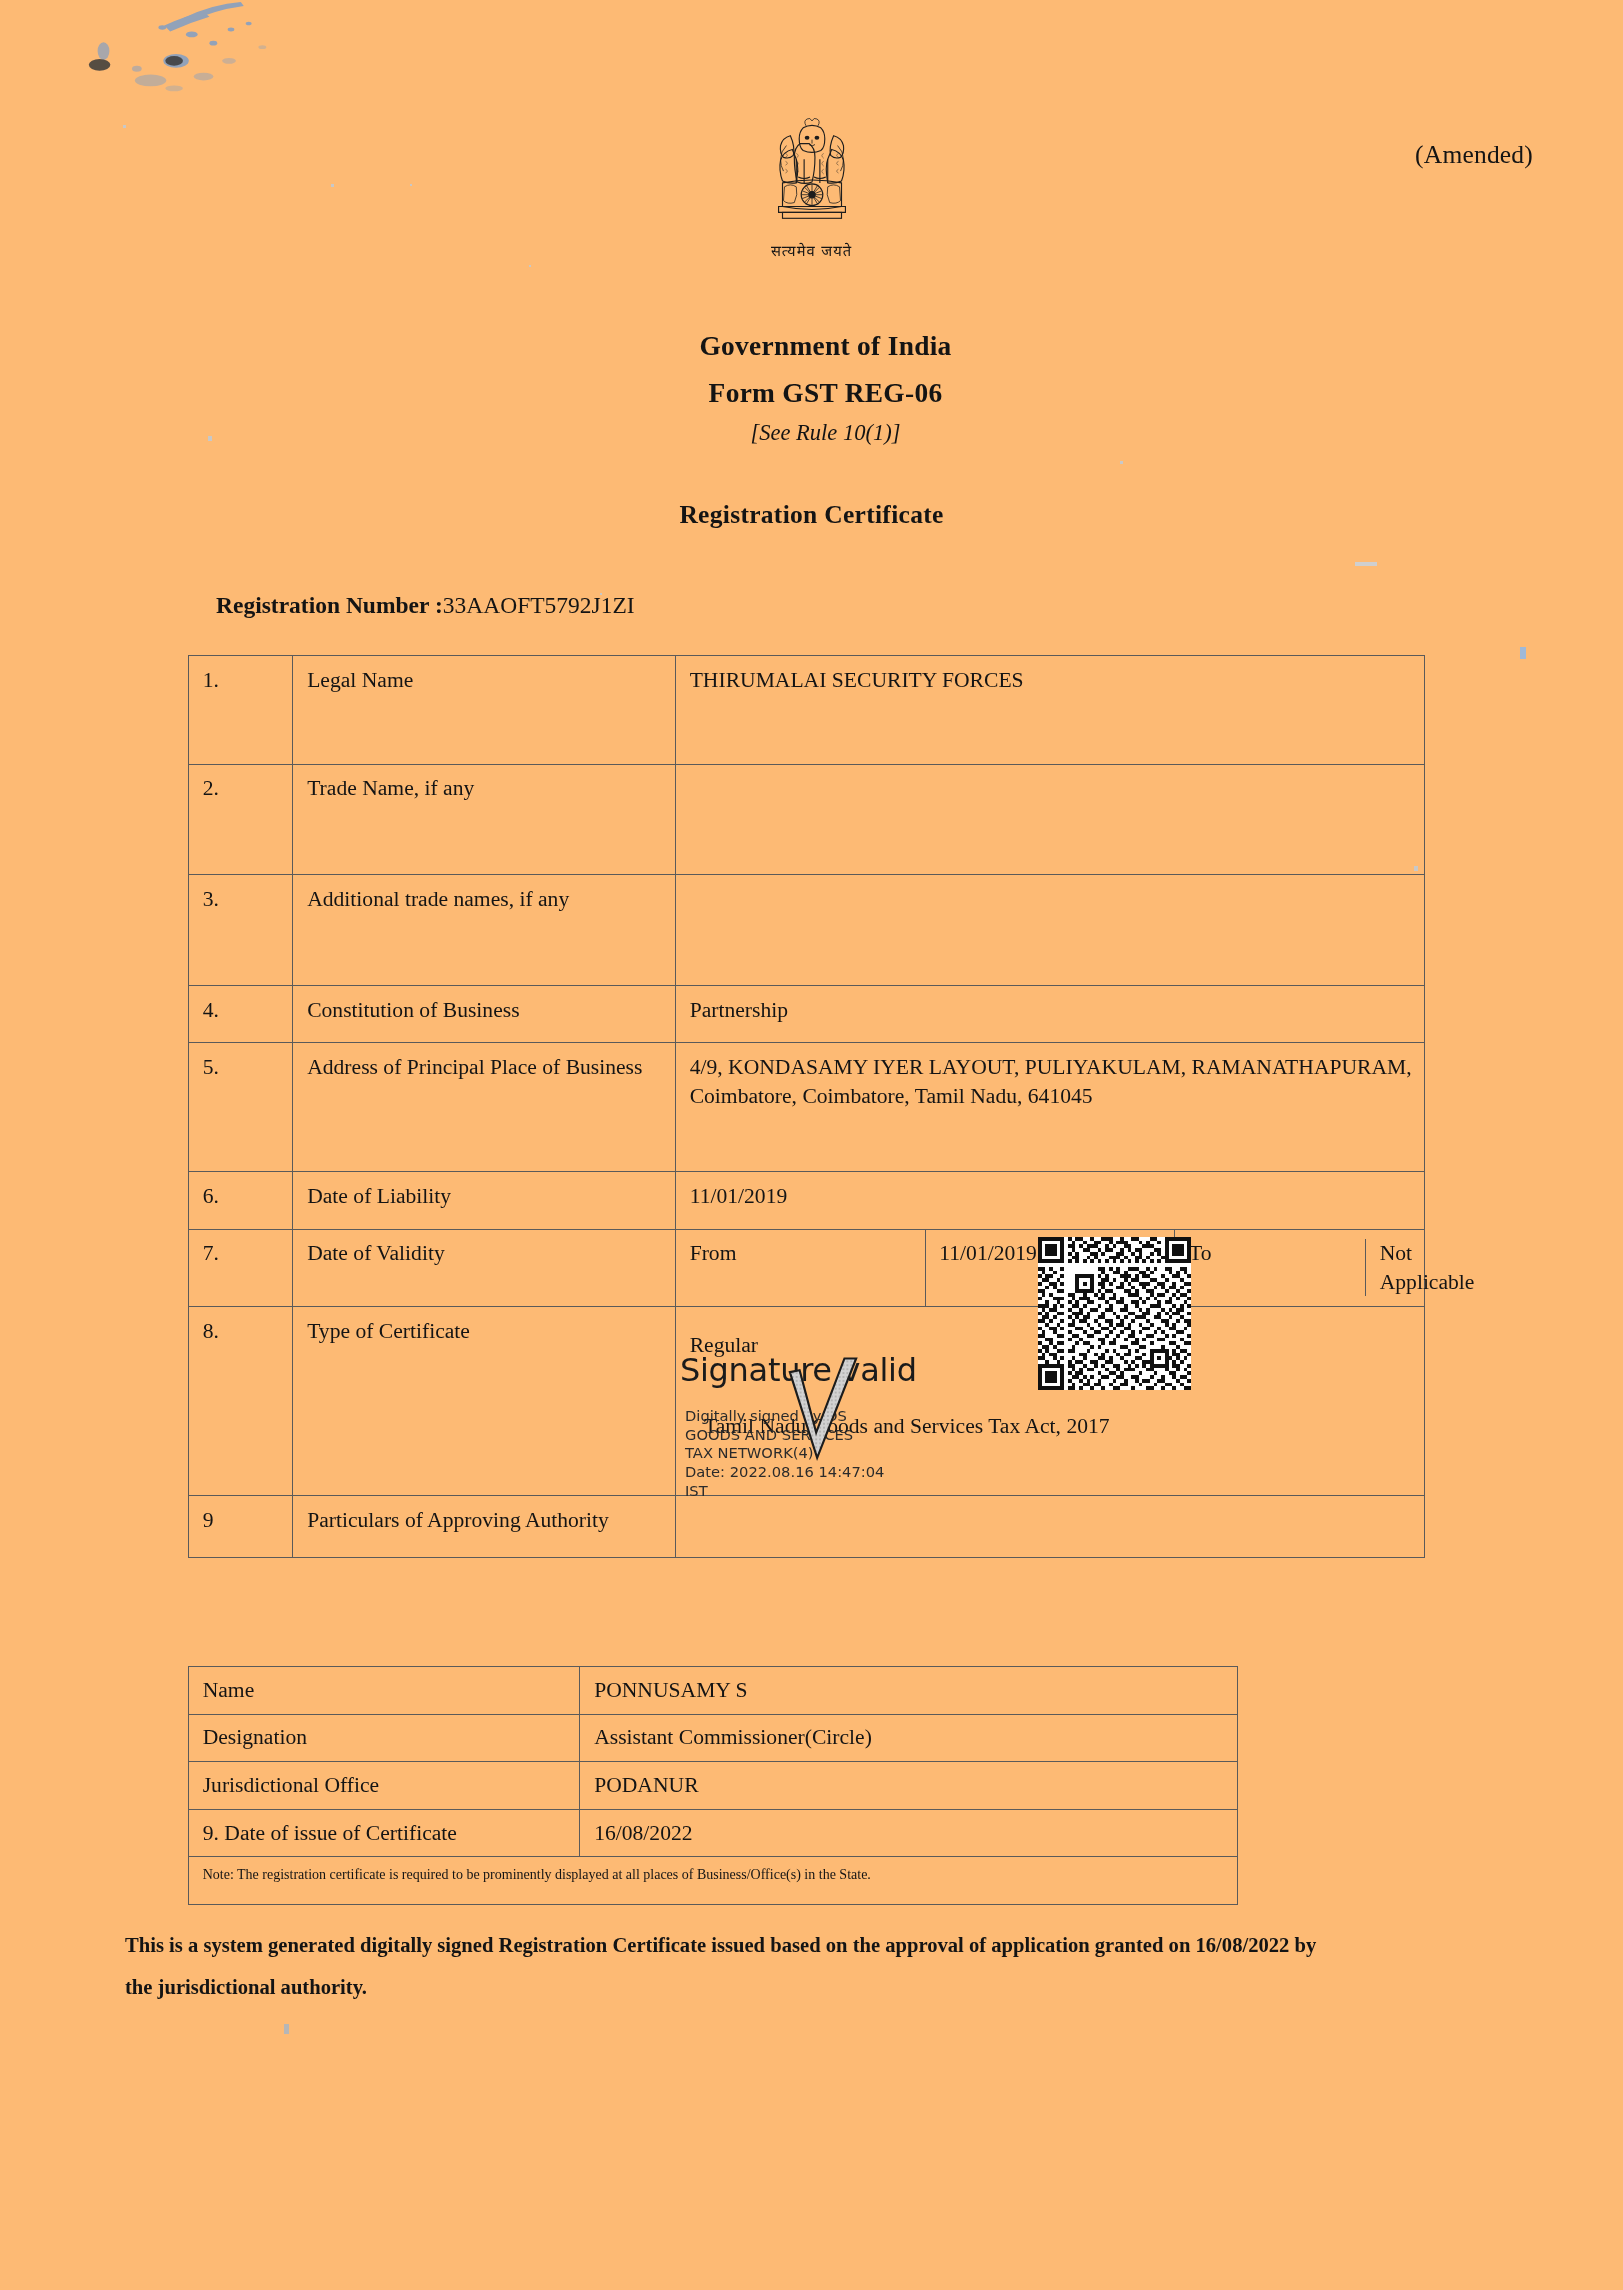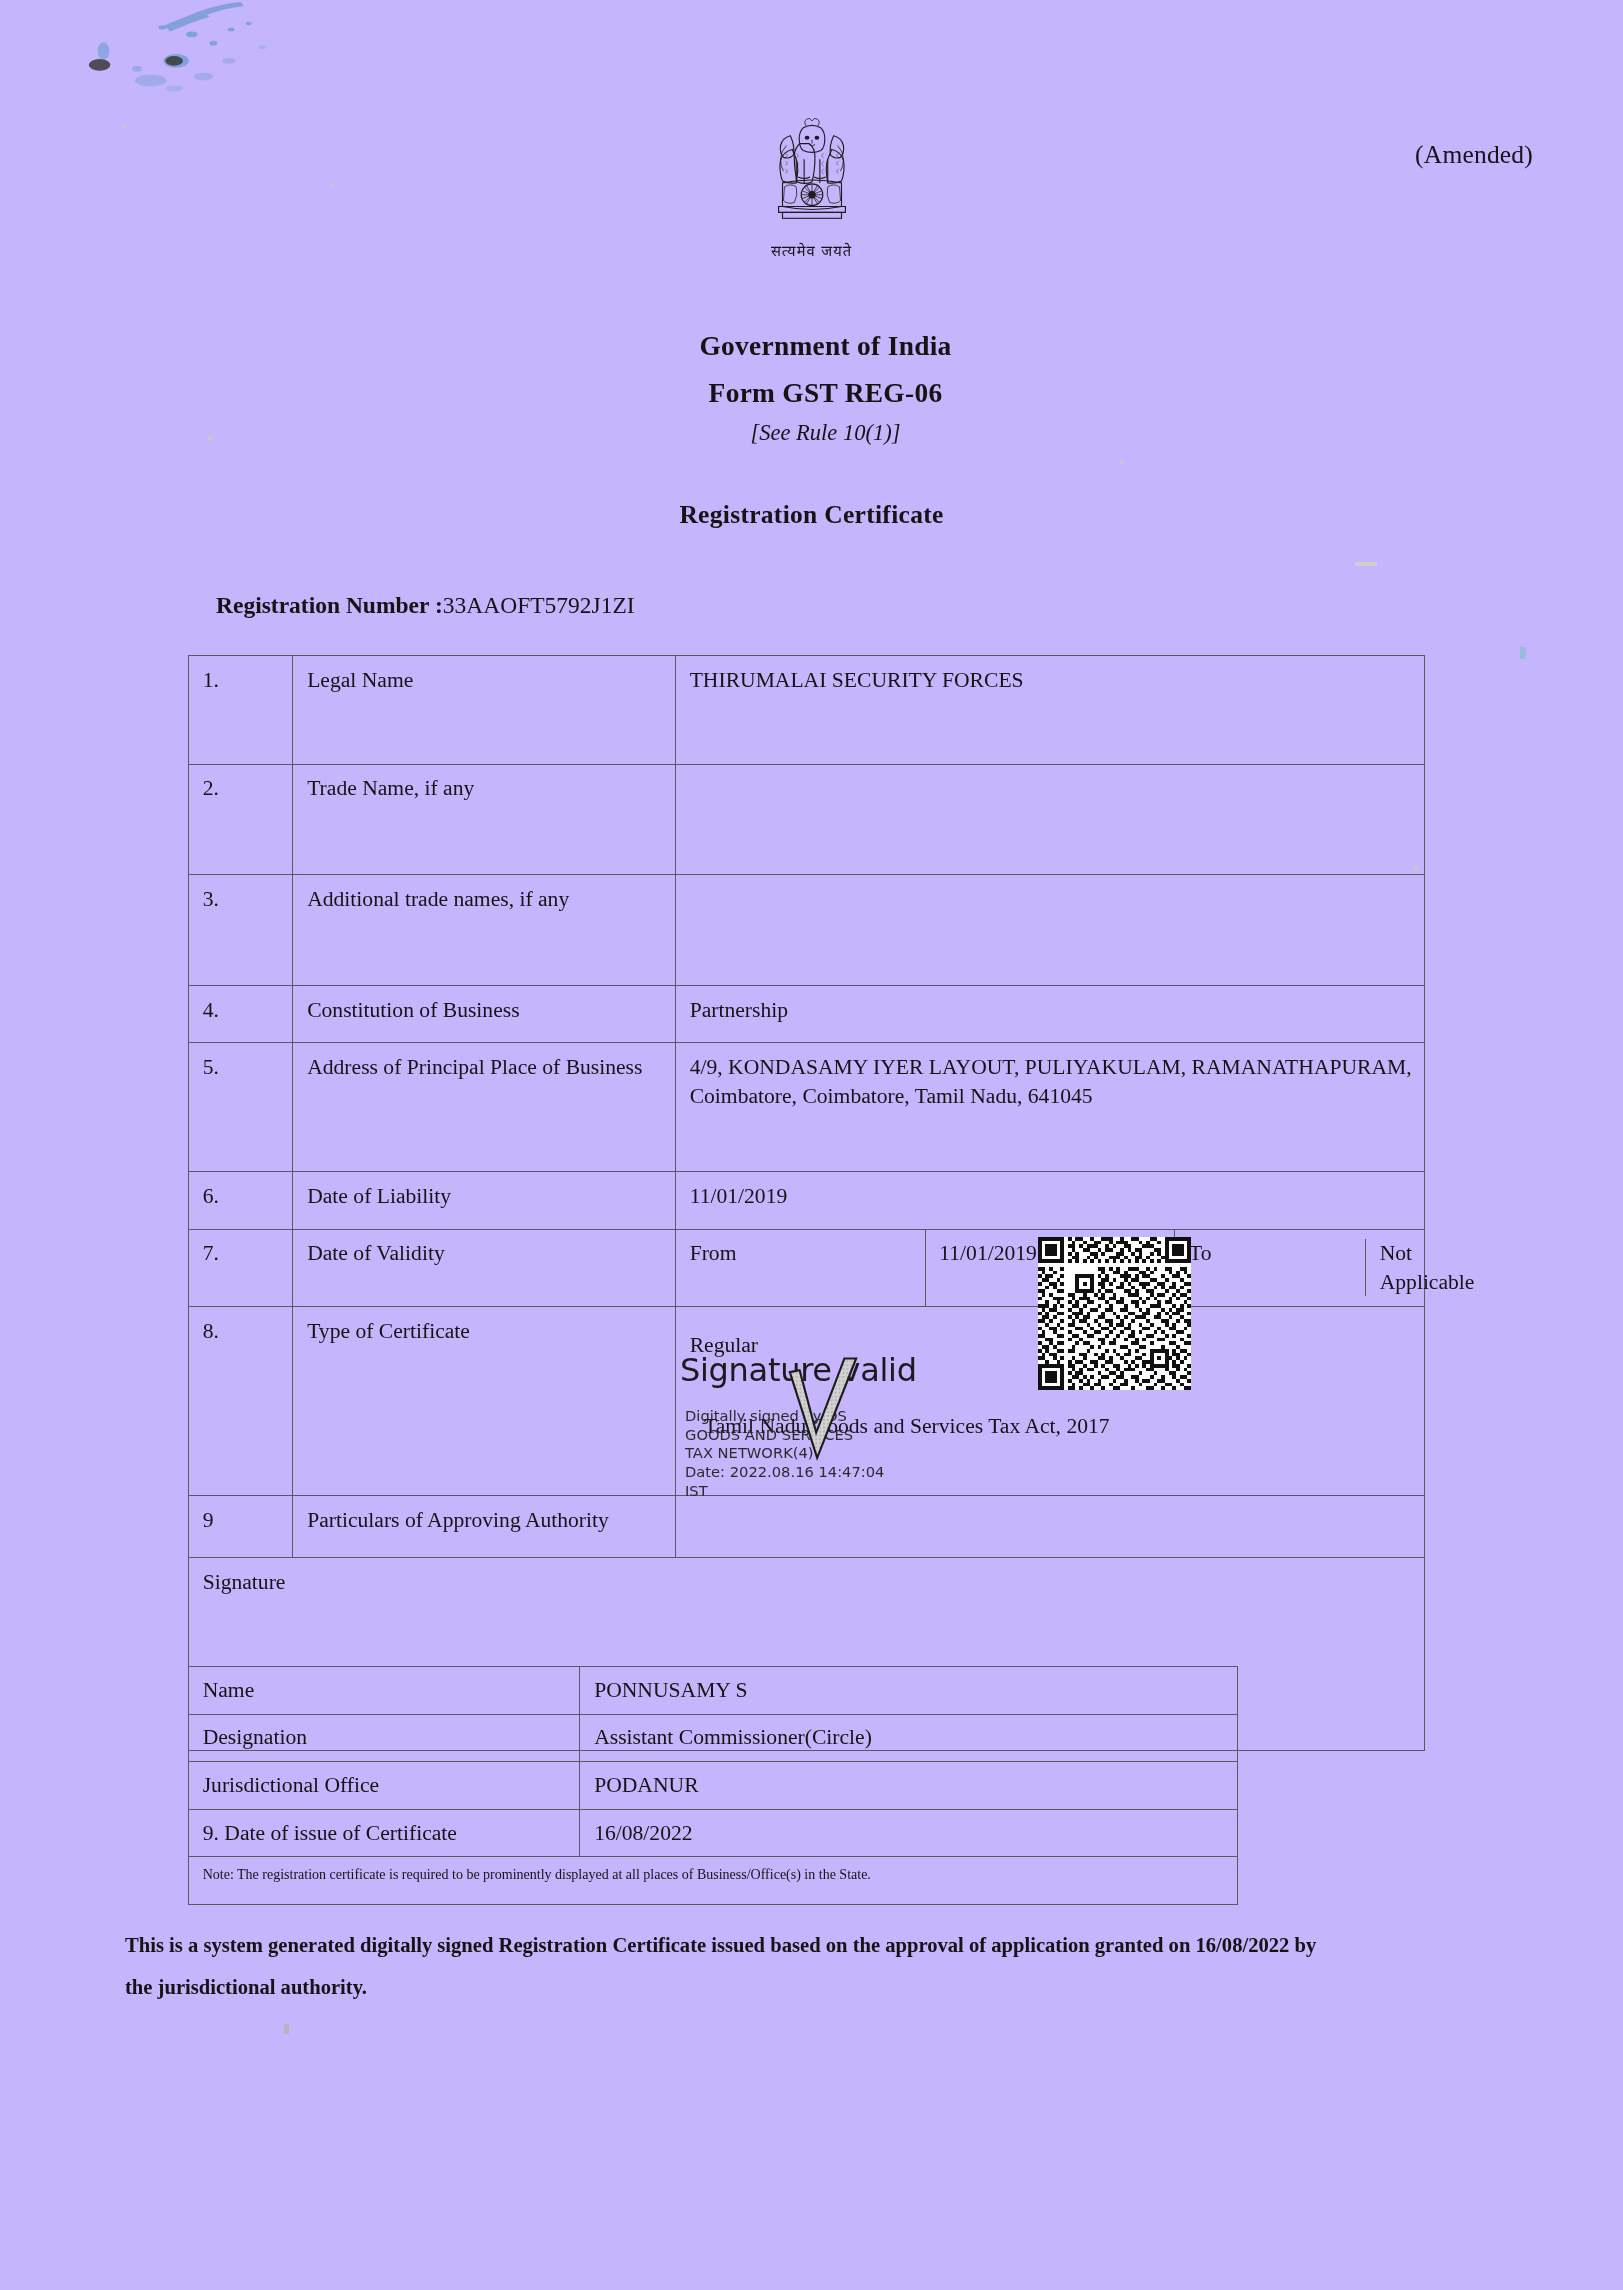--- a/index.html
+++ b/index.html
@@ -10,21 +10,21 @@
   }
   body {
     font-family: "Liberation Serif", "DejaVu Serif", serif;
     color: #141414;
   }
   #page {
     position: relative;
     width: 1623px;
     height: 2291px;
     margin: 0 auto;
-    background: #c4b5fd;
+    background: #fdba74;
     overflow: hidden;
   }
 
   
   .scan-blob {
     position: absolute;
     border-radius: 50%;
     pointer-events: none;
   }
   .speck {
@@ -355,23 +355,20 @@
     </tr>
     <tr class="row8">
       <td class="c-sn">8.</td>
       <td class="c-label">Type of Certificate</td>
       <td colspan="3" style="padding-top:23.5px">Regular</td>
     </tr>
     <tr class="row9">
       <td class="c-sn">9</td>
       <td class="c-label">Particulars of Approving Authority</td>
       <td colspan="3"></td>
-    </tr>
-    <tr class="rowsig">
-      <td colspan="5">Signature</td>
     </tr>
   </tbody>
     </table>
 
   <div class="underlying-law">Tamil Nadu Goods and Services Tax Act, 2017</div>
 
   <div class="sig-valid">Signature valid</div>
   <div class="sig-meta">Digitally signed by DS
 GOODS AND SERVICES
 TAX NETWORK(4)

